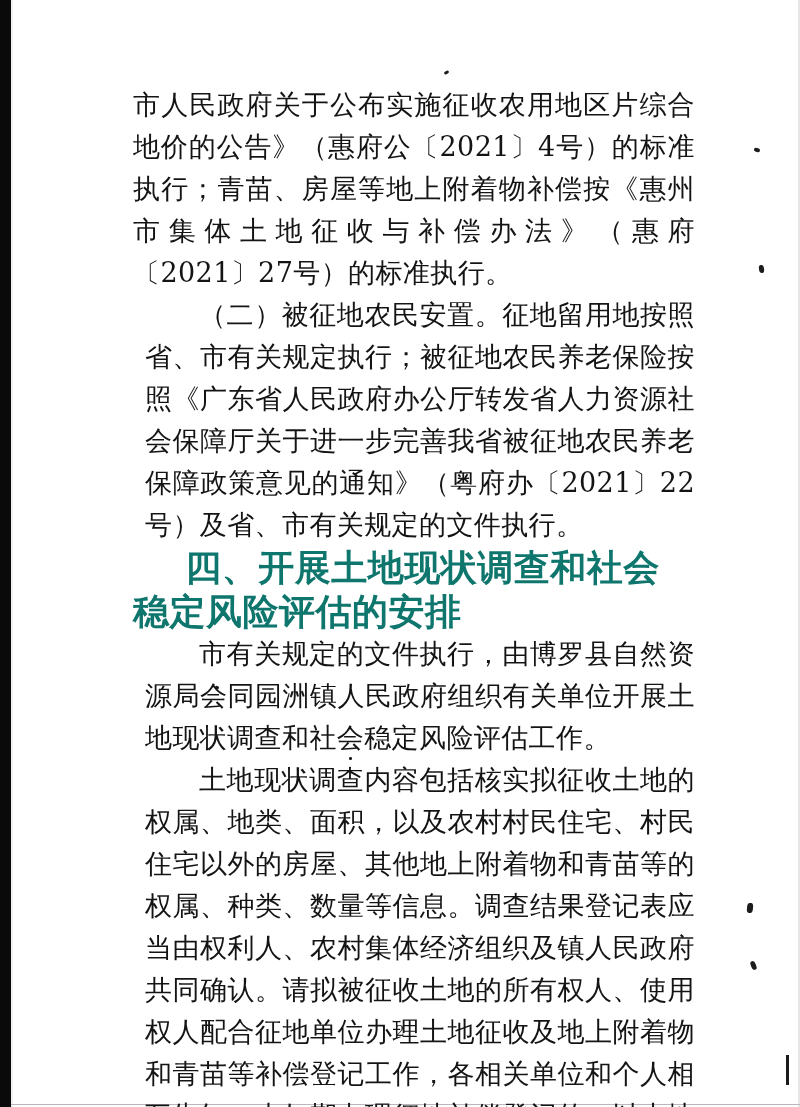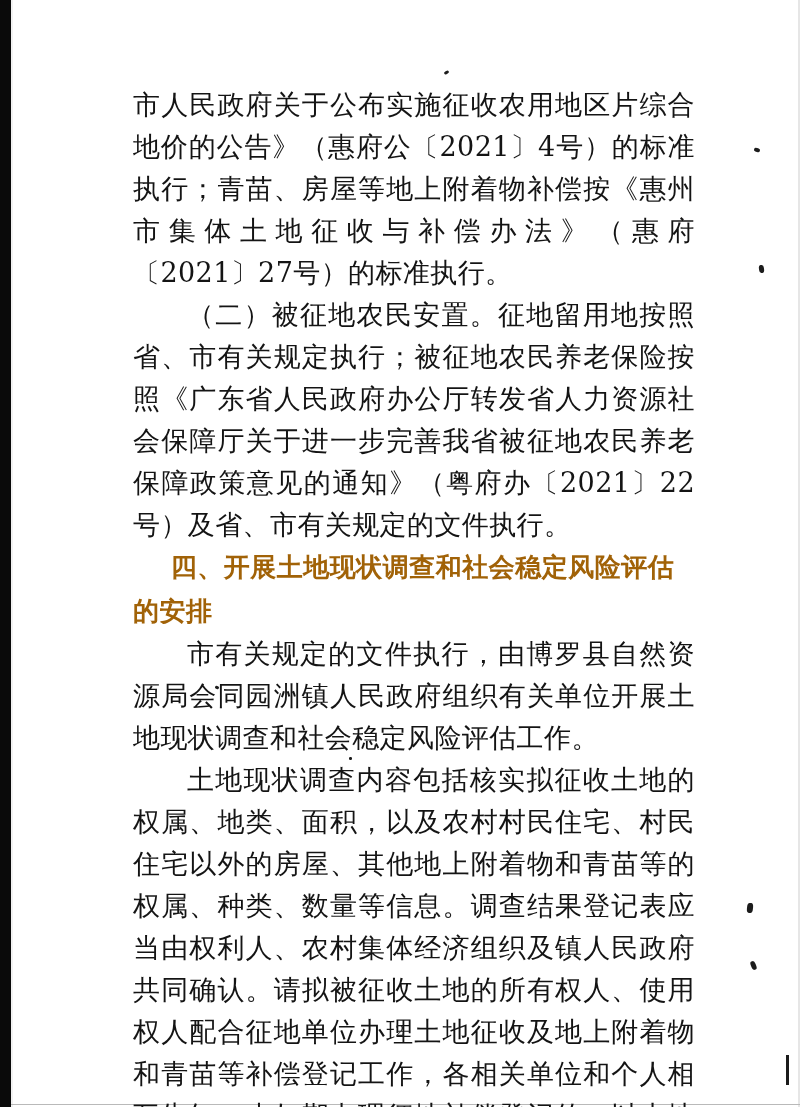--- a/index.html
+++ b/index.html
@@ -61,26 +61,27 @@
     line-height: 42px;
     letter-spacing: 0.4px;
     color: #141414;
     text-align: justify;
     text-justify: inter-character;
     white-space: pre-wrap;
     font-family: "DejaVu Serif", "Liberation Serif", serif;
   }
   .para.indent {
     text-indent: 2em;
+    margin-left: 12px;
   }
   .heading {
     margin: 0;
-    font-size: 26px;
+    font-size: 36px;
     line-height: 43.6px;
-    color: #a16207;
+    color: #0f766e;
     font-weight: 700;
     text-indent: 1.45em;
     letter-spacing: 0.5px;
     font-family: "DejaVu Sans", "Liberation Sans", sans-serif;
     white-space: pre-wrap;
   }
 
   
   .page-number {
     position: absolute;

